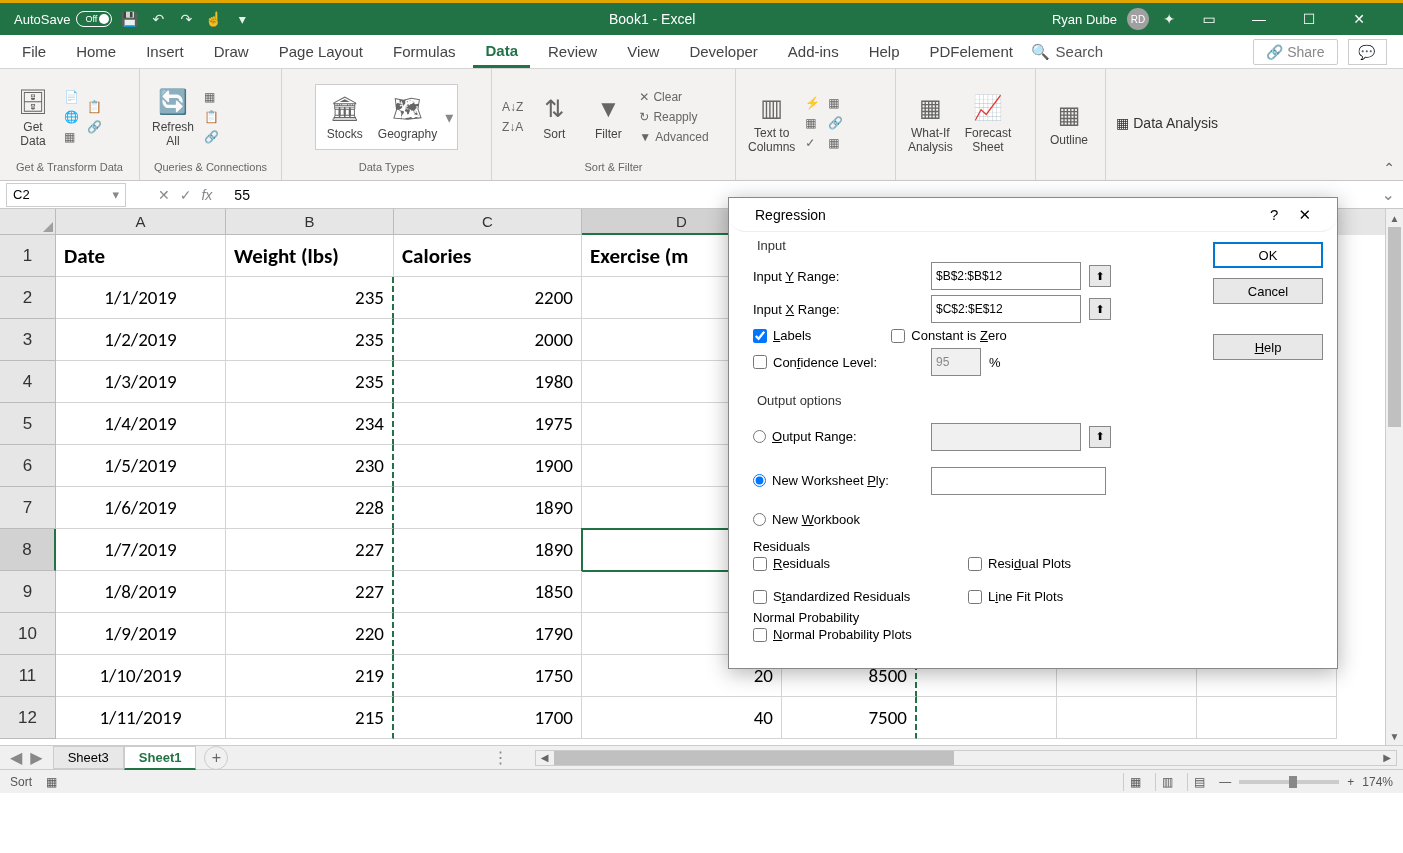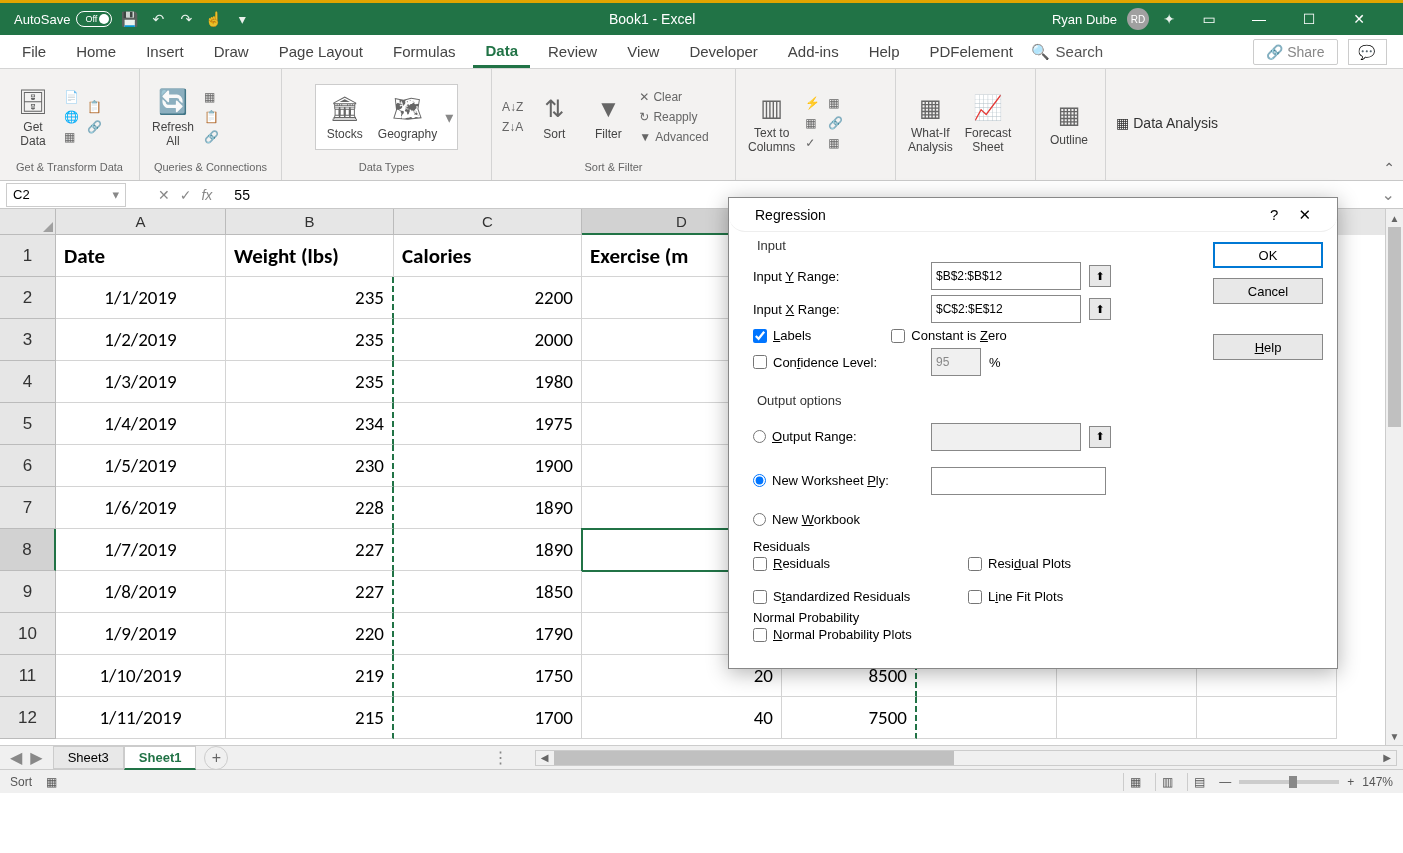--- a/index.html
+++ b/index.html
@@ -497,21 +497,21 @@
   </div>
   <div class="status-right">
     <div class="view-btn">▦</div>
     <div class="view-btn">▥</div>
     <div class="view-btn">▤</div>
     <span>—</span>
     <div class="zoom-slider">
         <div class="zoom-thumb"></div>
       </div>
     <span>+</span>
-    <span>147%</span>
+    <span>174%</span>
   </div>
 </div>
 
 <div class="dialog">
   <div class="dialog-title">
     <span>Regression</span>
     <div class="dialog-title-right">
       <span>?</span>
       <span>✕</span>
     </div>

